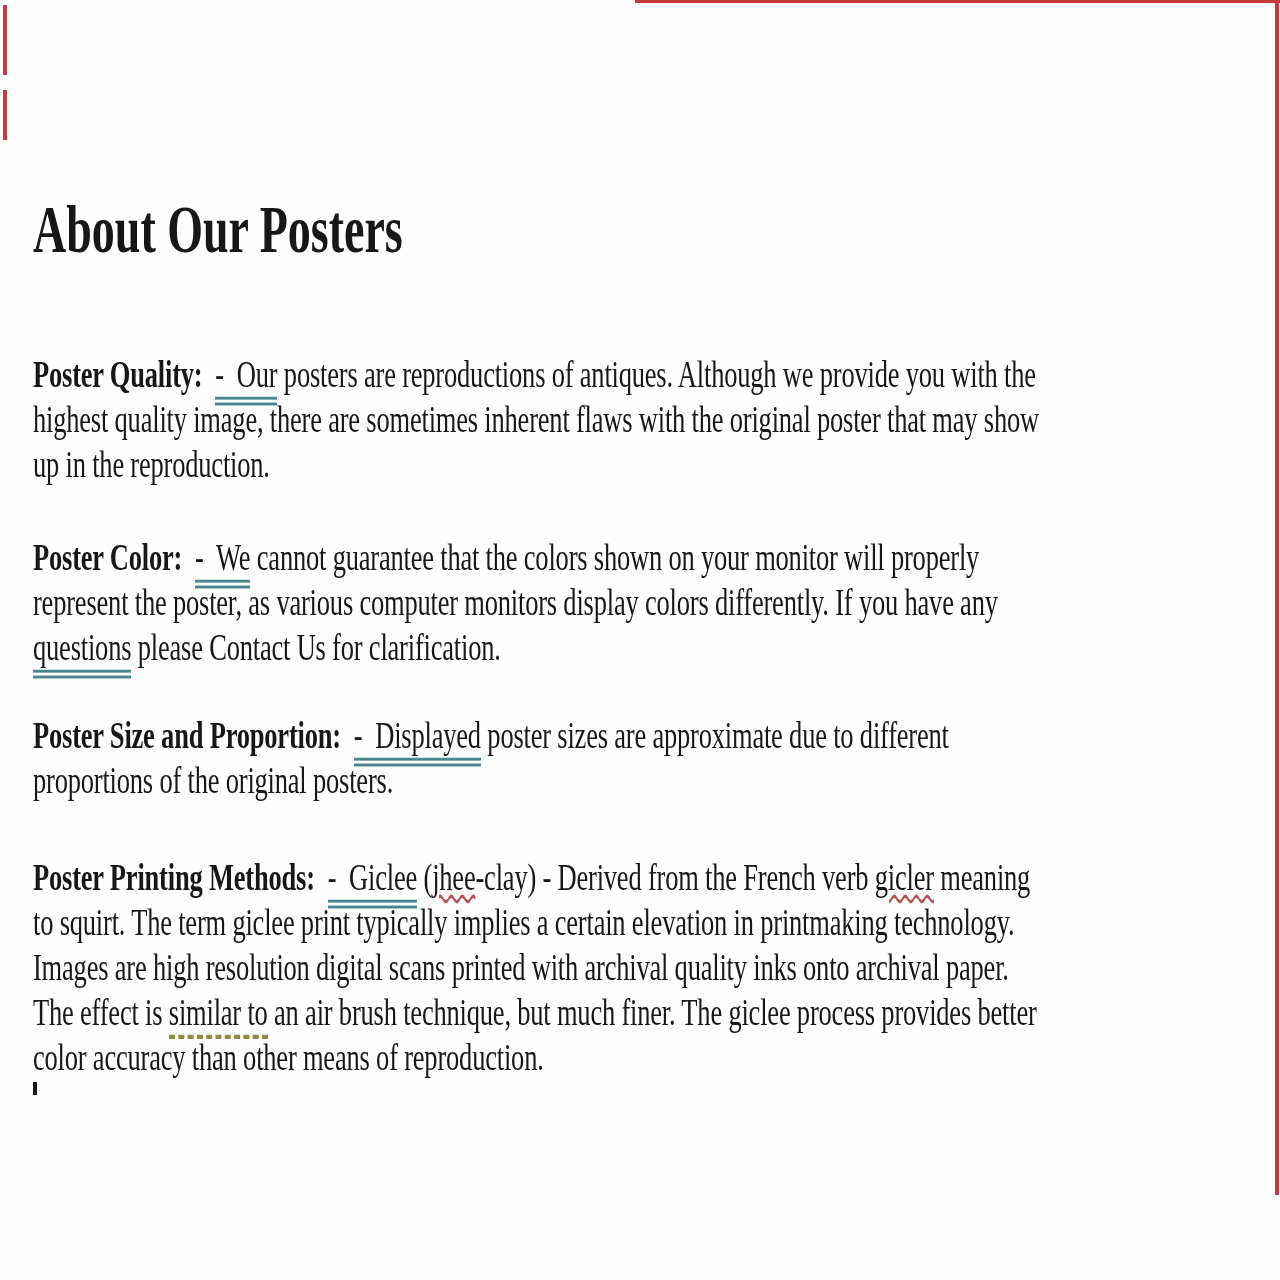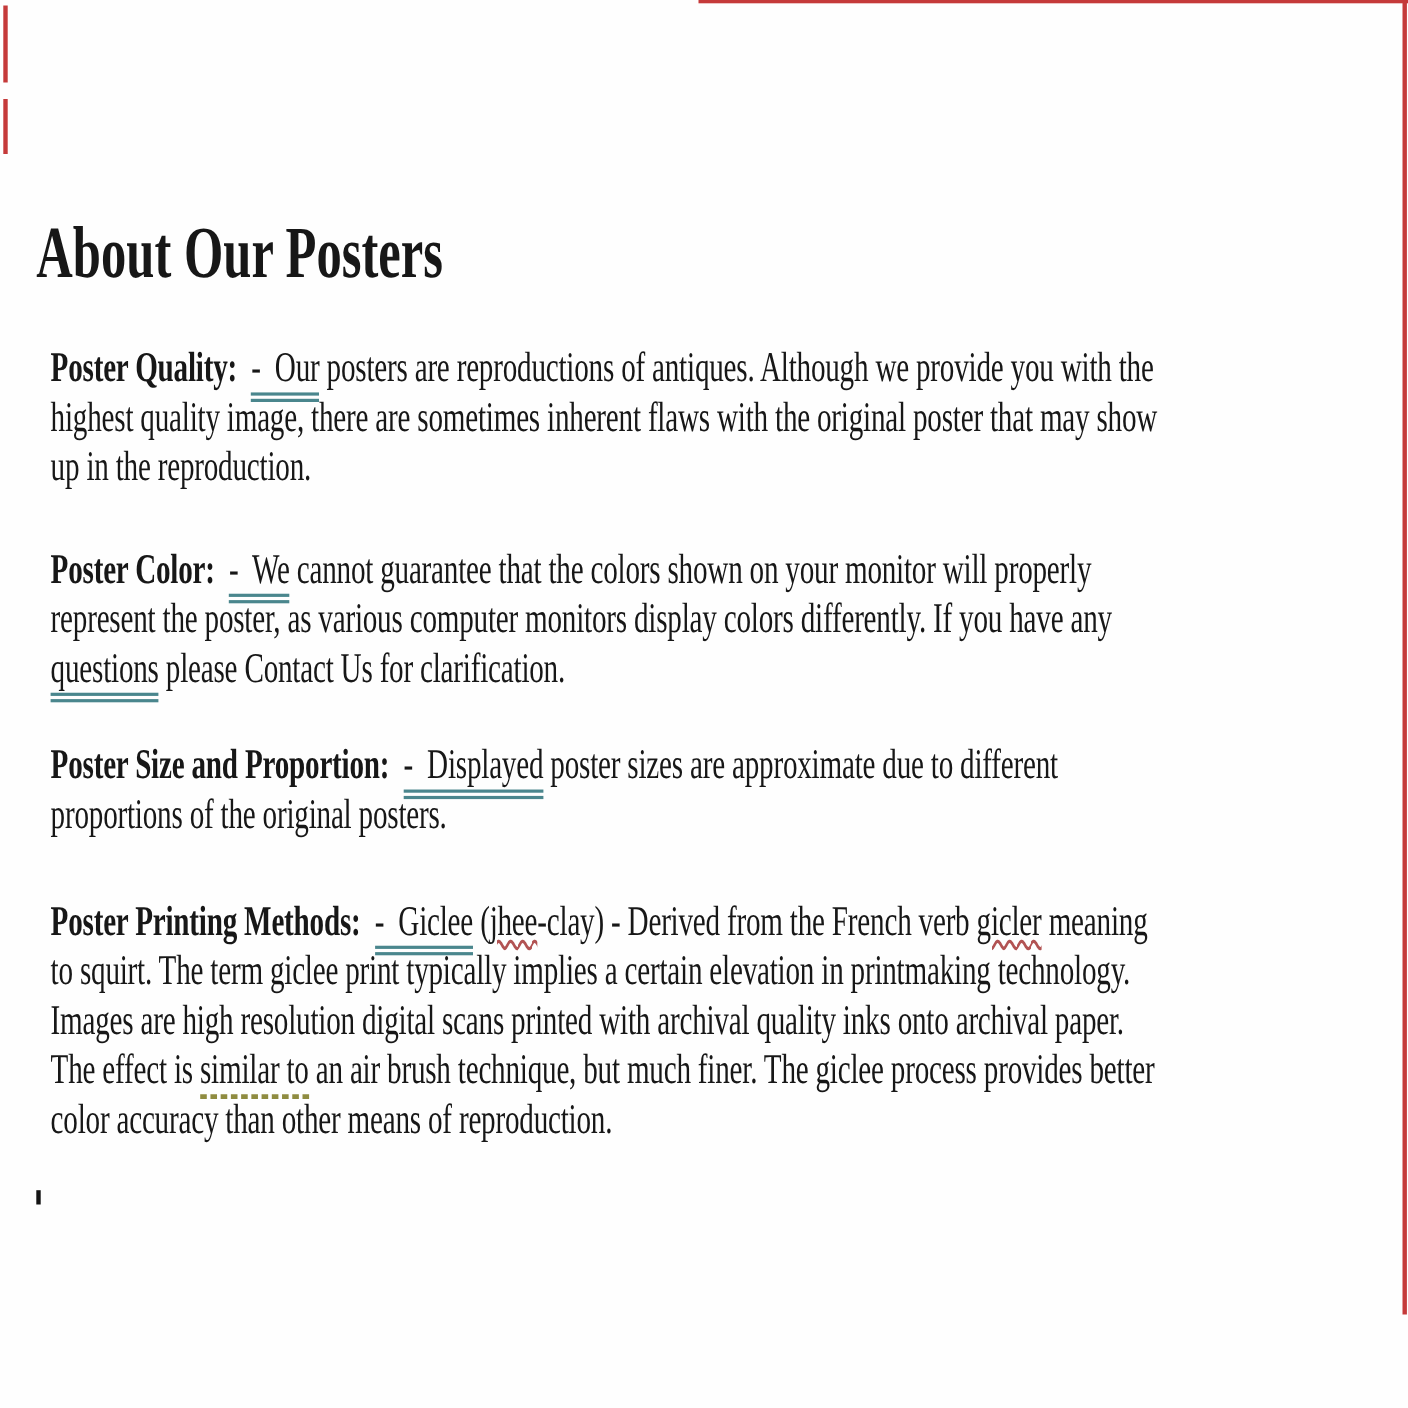--- a/index.html
+++ b/index.html
@@ -19,21 +19,21 @@
   .red-top     { left: 635px; top: 0;   width: 645px; height: 3px;  }
   .red-right   { left: 1275px; top: 0;  width: 4px;   height: 1195px; }
 
   h1.title {
     position: absolute; left: 33px; top: 200px;
     margin: 0; font-size: 46px; line-height: 60px; font-weight: bold;
     white-space: pre;
     transform: scaleY(1.45); transform-origin: 0 30px;
   }
 
-  .para { position: absolute; left: 46px; right: 30px; }
+  .para { position: absolute; left: 33px; right: 30px; margin-top: 40px; }
   .p1 { top: 312px; }
   .p2 { top: 495px; }
   .p3 { top: 673px; }
   .p4 { top: 815px; }
 
   .ln {
     height: 45px; line-height: 45px;
     font-size: 26.5px; letter-spacing: -0.2px;
     white-space: pre;
     transform: scaleY(1.45); transform-origin: 0 23px;

